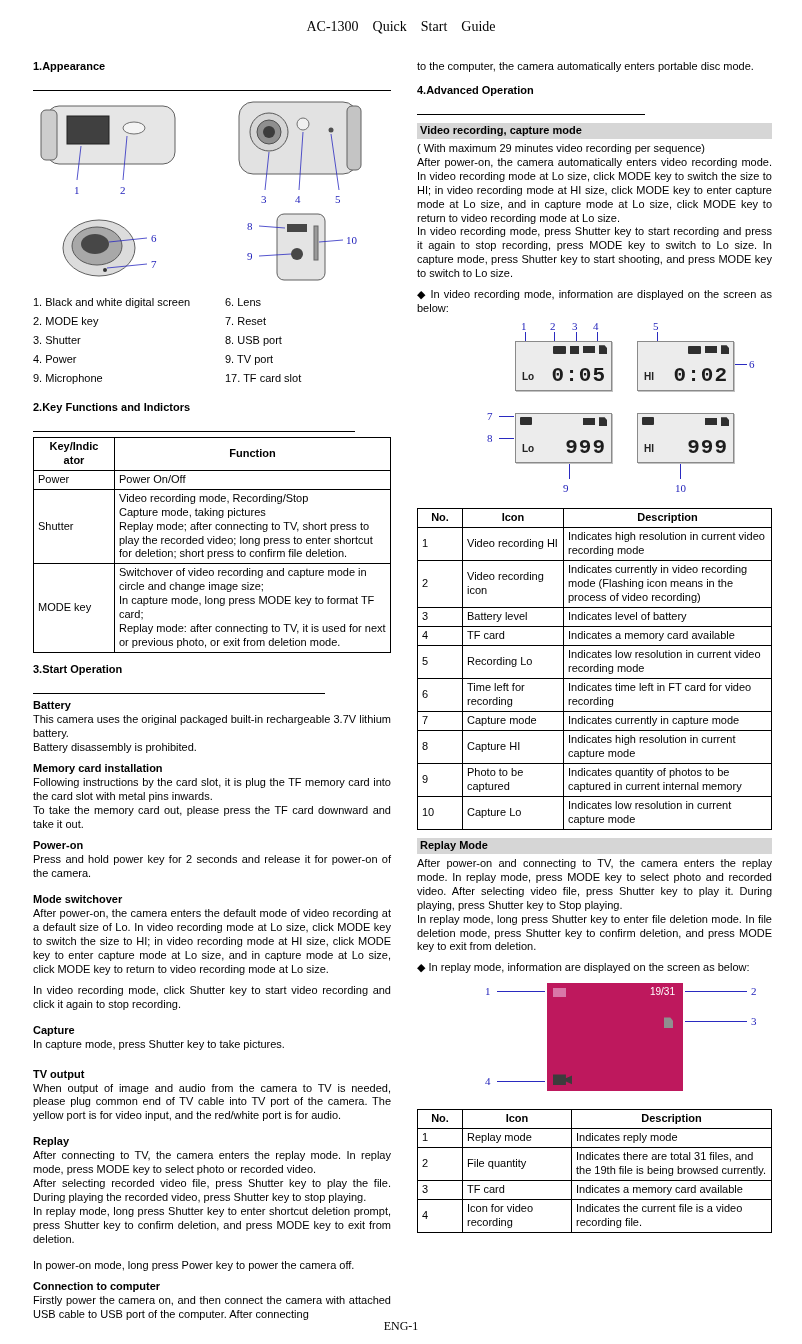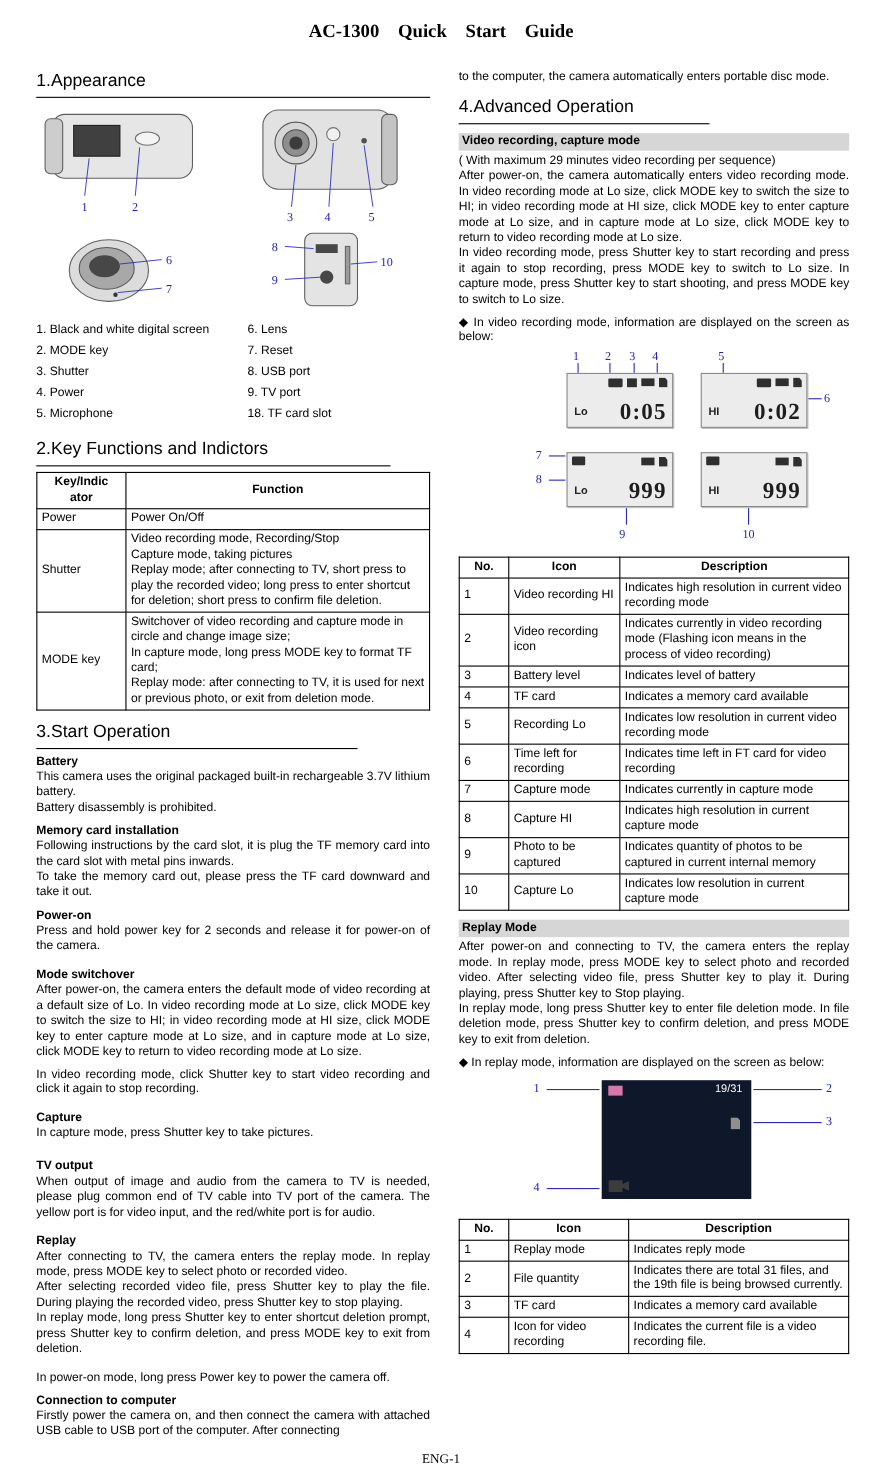--- a/index.html
+++ b/index.html
@@ -1,25 +1,25 @@
 <!DOCTYPE html>
 <html><head>
 <meta charset="utf-8">
 <style>
   html,body{margin:0;padding:0;}
   body{width:802px;height:1344px;position:relative;background:#fff;color:#000;
        font-family:"Liberation Sans",sans-serif;font-size:11px;line-height:1.27;overflow:hidden;}
   .doc-title{padding-top:18px;text-align:center;font-family:"Liberation Serif",serif;
-             font-weight:bold;font-size:17px;white-space:pre;}
+             font-weight:normal;font-size:14px;white-space:pre;}
   .columns{display:flex;gap:26px;padding:24px 30px 0 33px;align-items:flex-start;}
   .col{flex:none;}
   .col.left{width:358px;}
   .col.right{width:355px;}
-  .sec-h{font-weight:normal;font-size:16px;border-bottom:1.5px solid #000;
-         padding-bottom:4px;margin:10px 0 5px;}
+  .sec-h{font-weight:bold;font-size:11px;border-bottom:1.5px solid #000;
+         padding-bottom:16px;margin:10px 0 5px;}
   .w-full{width:100%;}
   .bar-h{font-weight:bold;background:#d6d6d6;padding:1px 3px;margin:8px 0 3px;}
   .pre{white-space:pre-line;}
   .just{text-align:justify;}
   .block{margin-bottom:7px;}
   .blk-t{font-weight:bold;}
   .bullet{margin:7px 0 4px;text-align:justify;}
   
   .figures{position:relative;height:200px;}
   .fig{position:absolute;}
@@ -38,31 +38,31 @@
   .tbl th{font-weight:bold;text-align:center;}
   .ctr{text-align:center;margin-top:40px;}
   .tbl td{text-align:left;}
   
   .lcd-fig{position:relative;height:180px;margin:2px 0 8px;}
   .lcd{position:absolute;width:95px;height:48px;background:#ececec;border:1px solid #8a8a8a;
        box-shadow:1px 1px 0 #c2c2c2;}
   .lrow{position:absolute;top:3px;right:4px;display:flex;gap:4px;align-items:center;}
   .lcam{position:absolute;left:4px;top:3px;}
   .lsz{position:absolute;left:6px;bottom:7px;font-size:10px;font-weight:bold;color:#222;}
-  .lval{position:absolute;right:5px;bottom:1px;font-family:Liberation Serif, serif;
+  .lval{position:absolute;right:5px;bottom:1px;font-family:Liberation Mono, monospace;
         font-weight:bold;font-size:21px;color:#1d1d1d;letter-spacing:1px;}
   .ic{display:inline-block;background:#2f2f2f;}
   .ic.cassette{width:13px;height:8px;border-radius:1px;}
   .ic.film{width:9px;height:8px;}
   .ic.batt{width:12px;height:7px;}
   .ic.card{width:8px;height:9px;clip-path:polygon(0 0,70% 0,100% 30%,100% 100%,0 100%);}
   .ic.cam{width:12px;height:8px;border-radius:1px;}
   
   .replay-fig{position:relative;height:122px;margin:4px 0 8px;}
-  .rscreen{position:absolute;left:130px;top:4px;width:136px;height:108px;background:#0f172a;}
+  .rscreen{position:absolute;left:130px;top:4px;width:136px;height:108px;background:#be185d;}
   .ric{position:absolute;left:6px;top:5px;width:13px;height:9px;background:#d977a8;}
   .rcount{position:absolute;right:8px;top:3px;color:#fff;font-size:10px;}
   .rcard{position:absolute;right:10px;top:34px;width:9px;height:11px;background:#8f8f8f;
          clip-path:polygon(0 0,70% 0,100% 30%,100% 100%,0 100%);}
   .rfilm{position:absolute;left:6px;bottom:6px;width:19px;height:11px;background:#3c3c3c;
          clip-path:polygon(0 0,68% 0,68% 35%,100% 10%,100% 90%,68% 65%,68% 100%,0 100%);}
   .footer{position:absolute;bottom:10px;width:100%;text-align:center;
           font-family:"Liberation Serif",serif;font-size:12px;}
 </style>
 </head>
@@ -130,26 +130,26 @@
           <text class="co-t" x="34" y="52">9</text>
           <text class="co-t" x="133" y="36">10</text>
         </svg>
       </div>
 
       <div class="parts">
         <span class="part">1. Black and white digital screen</span>
         <span class="part">2. MODE key</span>
         <span class="part">3. Shutter</span>
         <span class="part">4. Power</span>
-        <span class="part">5. Microphone</span>
+        <span class="part">9. Microphone</span>
         <span class="part">6. Lens</span>
         <span class="part">7. Reset</span>
         <span class="part">8. USB port</span>
         <span class="part">9. TV port</span>
-        <span class="part">18.  TF card slot</span>
+        <span class="part">17.  TF card slot</span>
       </div>
 
       <div class="sec-h" style="width:322px">2.Key Functions and Indictors</div>
 
       <table class="tbl">
         <tbody>
             <tr>
           <th class="pre" style="width:72px">Key/Indic
 ator</th>
           <th>Function</th>

